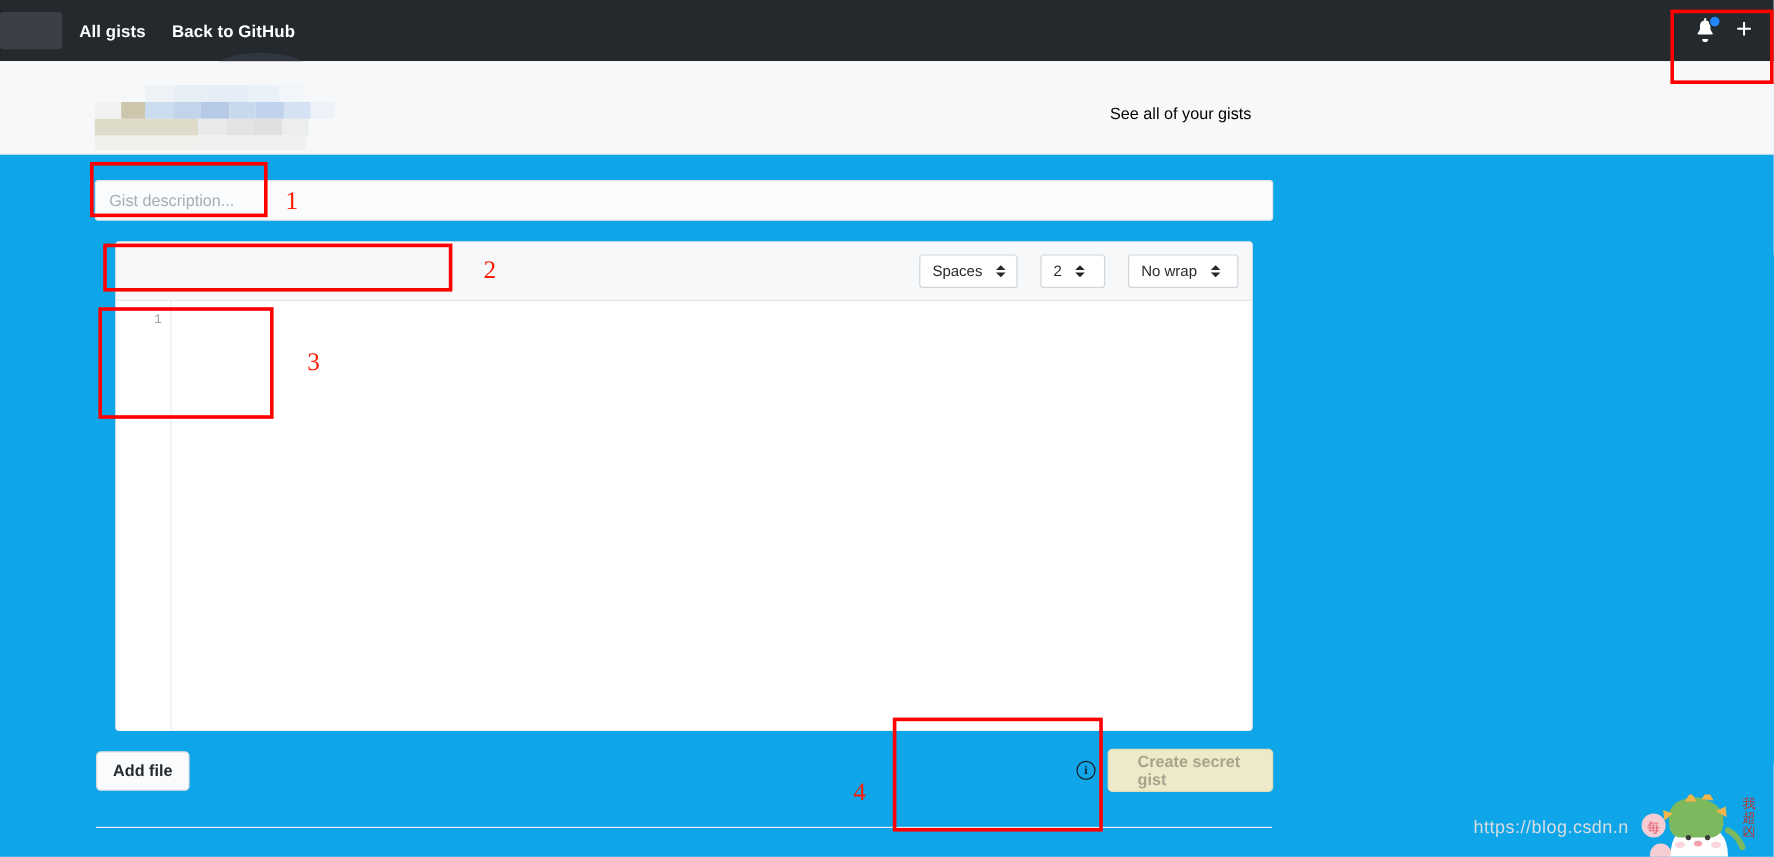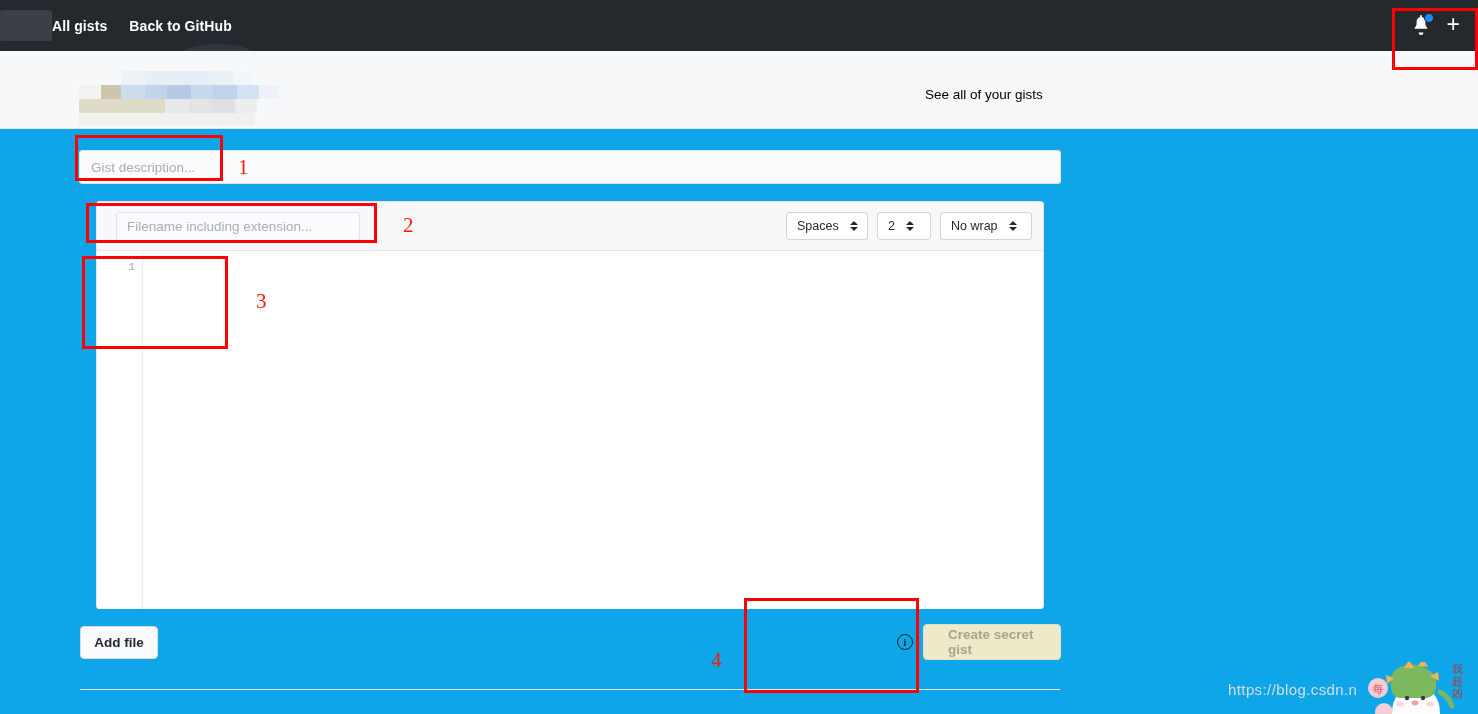--- a/index.html
+++ b/index.html
@@ -18,21 +18,21 @@
     width: 1478px; height: 51px;
     background: #24292e;
     display: flex; align-items: center;
   }
   .logo-block {
     width: 52px; height: 31px;
     margin-left: 0px;
     background: #3b4046;
     border-radius: 3px;
   }
-  .nav-links { display: flex; align-items: center; gap: 22px; }
+  .nav-links { display: flex; align-items: center; margin-left: 14px; gap: 22px; }
   .nav-link {
     color: #ffffff; font-size: 14px; font-weight: bold;
     letter-spacing: 0.1px; cursor: pointer; white-space: nowrap;
   }
   .nav-right {
     position: absolute; right: 8px; top: 0; height: 51px;
     display: flex; align-items: center; gap: 16px; padding-right: 10px;
   }
   .bell-wrap { position: relative; width: 20px; height: 22px; cursor: pointer; }
   .bell-dot {
@@ -108,21 +108,21 @@
     margin-left: 19px;
     width: 244px; height: 29px;
     background: #fafbfc;
     border: 1px solid #e1e4e8;
     border-radius: 3px;
     display: flex; align-items: center;
     padding-left: 10px;
   }
   .filename-input .ph { color: #a8aeb4; font-size: 13.5px; }
 
-  .selects { position: absolute; right: 11px; top: 10px; display: flex; gap: 9px; }
+  .selects { position: absolute; right: 11px; top: 10px; display: flex; gap: 19px; }
   .sel {
     height: 28px;
     background: #ffffff;
     border: 1px solid #d1d5da;
     border-radius: 3px;
     display: flex; align-items: center;
     padding: 0 6px 0 10px;
     font-size: 12.5px; color: #24292e;
     cursor: pointer; position: relative;
   }
@@ -280,23 +280,20 @@
 </div>
 
 <div class="page">
 
   <div class="desc-field">
     <span class="ph">Gist description...</span>
   </div>
 
   <div class="file-card">
     <div class="file-head">
-      <div class="filename-input">
-        <span class="ph">Filename including extension...</span>
-      </div>
       <div class="selects">
         <div class="sel sel-spaces">
           <span class="lbl">Spaces</span>
           <span class="chev">
               <i class="up"></i>
               <i class="dn"></i>
             </span>
         </div>
         <div class="sel sel-indent">
           <span class="lbl">2</span>

